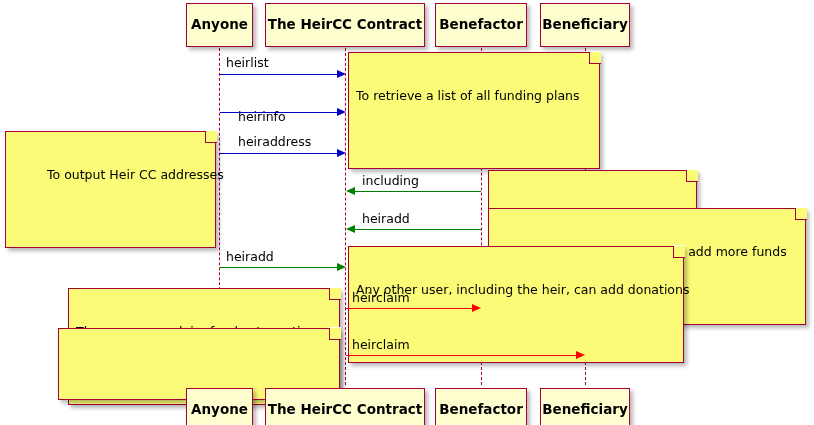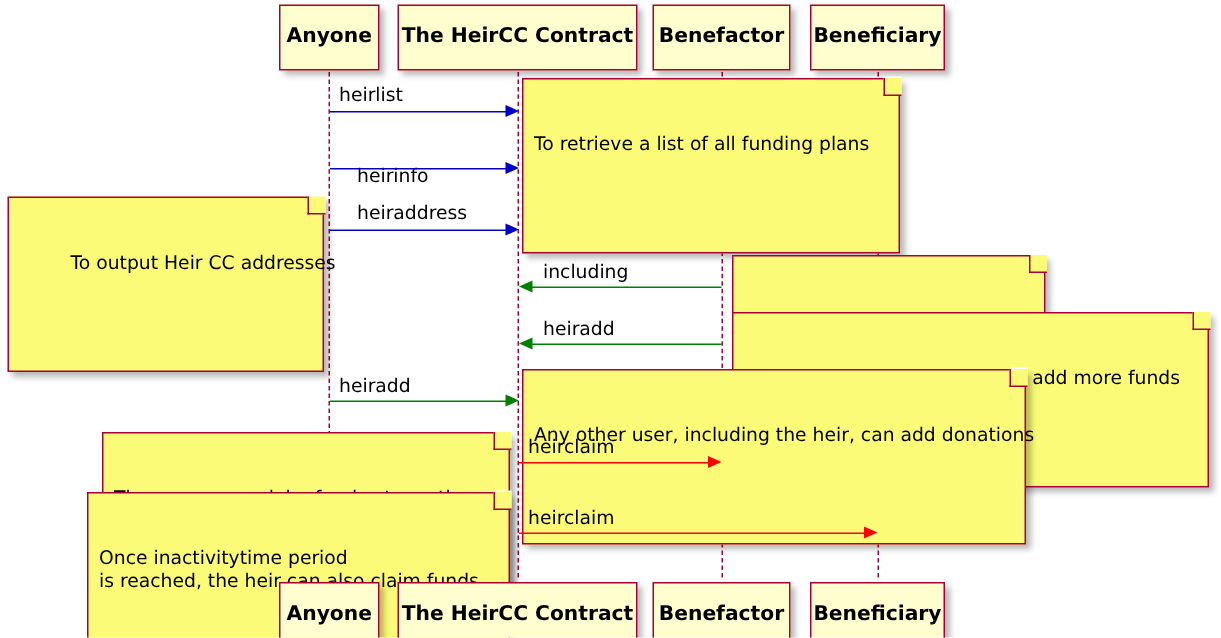--- a/index.html
+++ b/index.html
@@ -174,22 +174,20 @@
   <div class="note" style="left:68px; top:288px; width:272px;">
     <span class="note-text">The owner can claim funds at any time</span>
     <span class="fold-cut"></span>
     <span class="fold"></span>
   </div>
   <div class="arrow-label" style="left:352px; top:292px;">heirclaim</div>
   <div class="arrow" style="left:346px; top:308px; width:127px; border-top-color:#FF0000;"></div>
   <div class="arrow-head" style="left:472px; top:304px; border-left:9px solid #FF0000;"></div>
 
   <div class="note" style="left:58px; top:328px; width:282px;">
-    <span class="note-text">Once inactivitytime period
-is reached, the heir can also claim funds</span>
     <span class="fold-cut"></span>
     <span class="fold"></span>
   </div>
   <div class="arrow-label" style="left:352px; top:339px;">heirclaim</div>
   <div class="arrow" style="left:346px; top:355px; width:231px; border-top-color:#FF0000;"></div>
   <div class="arrow-head" style="left:576px; top:351px; border-left:9px solid #FF0000;"></div>
 
   <div class="participant" style="left:186px; top:388px; width:67px;">
     <span>Anyone</span>
   </div>

